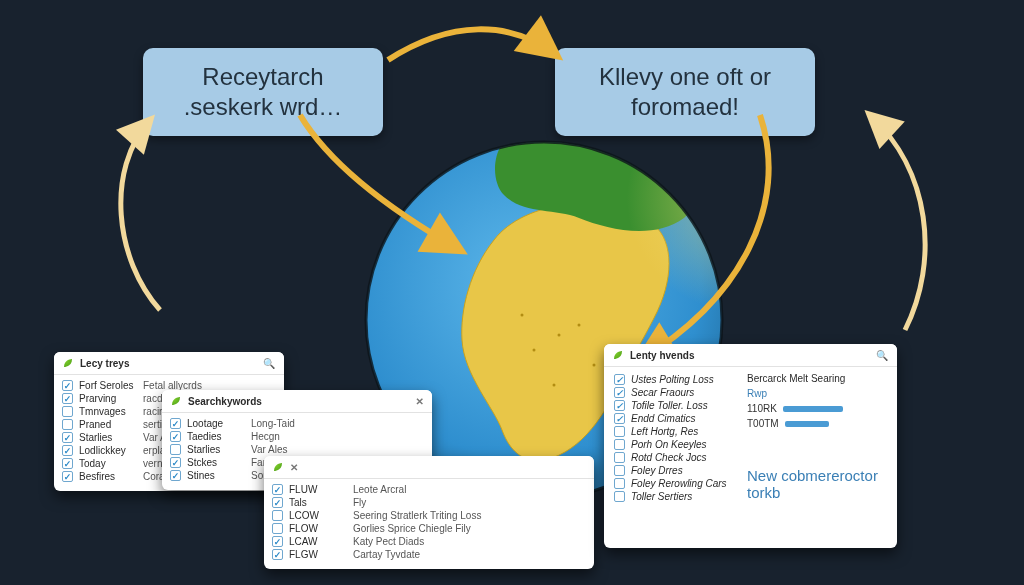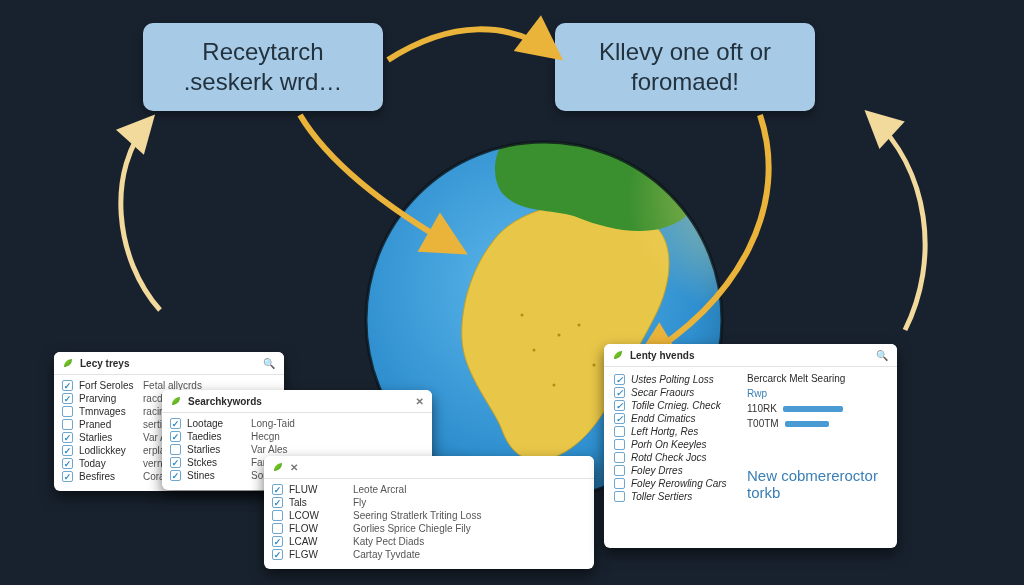--- a/index.html
+++ b/index.html
@@ -13,20 +13,21 @@
   .speech {
     position: absolute;
     background: #a7cbe6;
     color: #23323f;
     border-radius: 10px;
     padding: 14px 28px;
     font-size: 24px;
     text-align: center;
     line-height: 1.25;
     box-shadow: 0 4px 10px rgba(0,0,0,.4);
+    margin-top: 25px;
   }
   .speech-left  { left: 143px; top: 23px; width: 240px; }
   .speech-right { left: 555px; top: 23px; width: 260px; }
 
   
   .globe-wrap {
     position: absolute;
     left: 354px; top: 130px;
     width: 380px; height: 380px;
     pointer-events: none;
@@ -307,21 +308,21 @@
       <div class="item">
           <span class="chk on"></span>
           <span>Ustes Polting Loss</span>
         </div>
       <div class="item">
           <span class="chk on"></span>
           <span>Secar Fraours</span>
         </div>
       <div class="item">
           <span class="chk on"></span>
-          <span>Tofile Crnieg. Check</span>
+          <span>Tofile Toller. Loss</span>
         </div>
       <div class="item">
           <span class="chk on"></span>
           <span>Endd Cimatics</span>
         </div>
       <div class="item">
           <span class="chk"></span>
           <span>Left Hortg, Res</span>
         </div>
       <div class="item">

